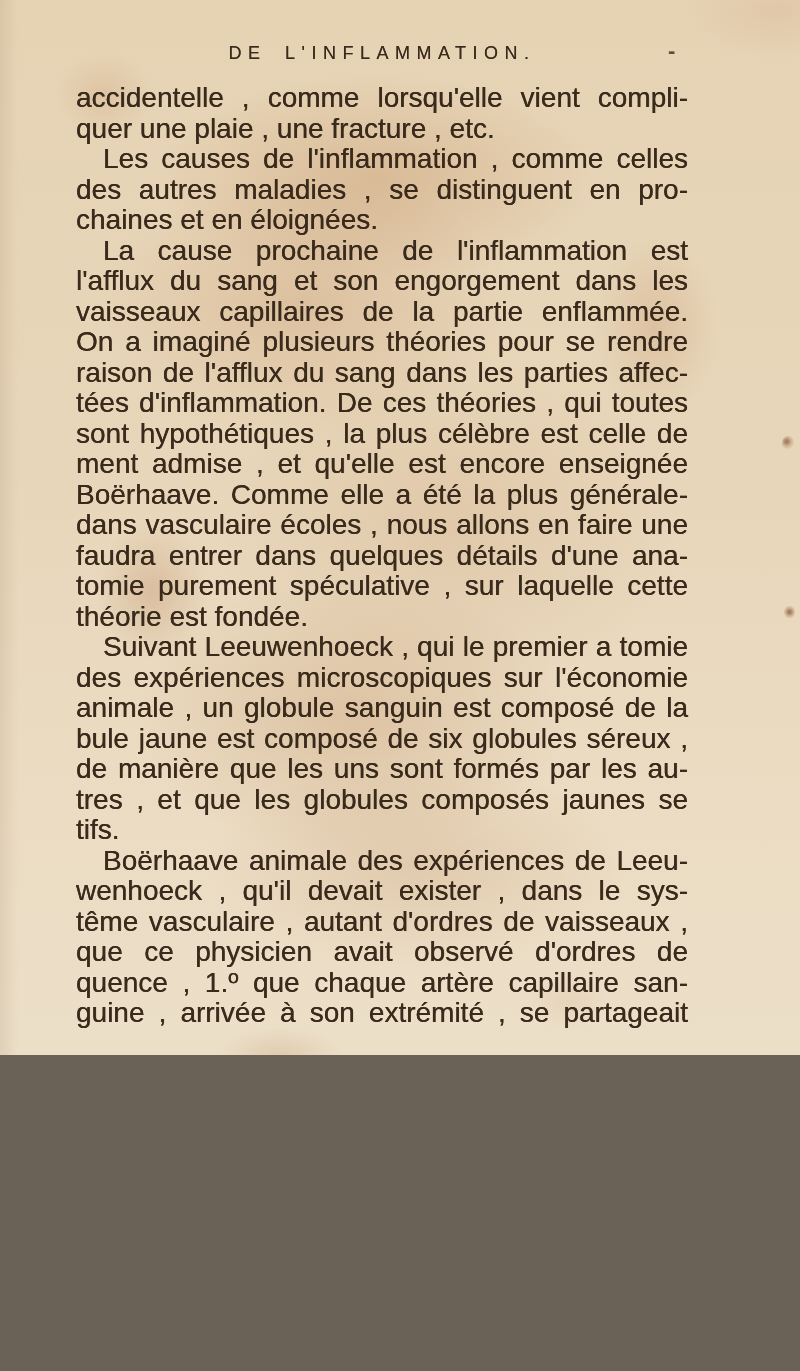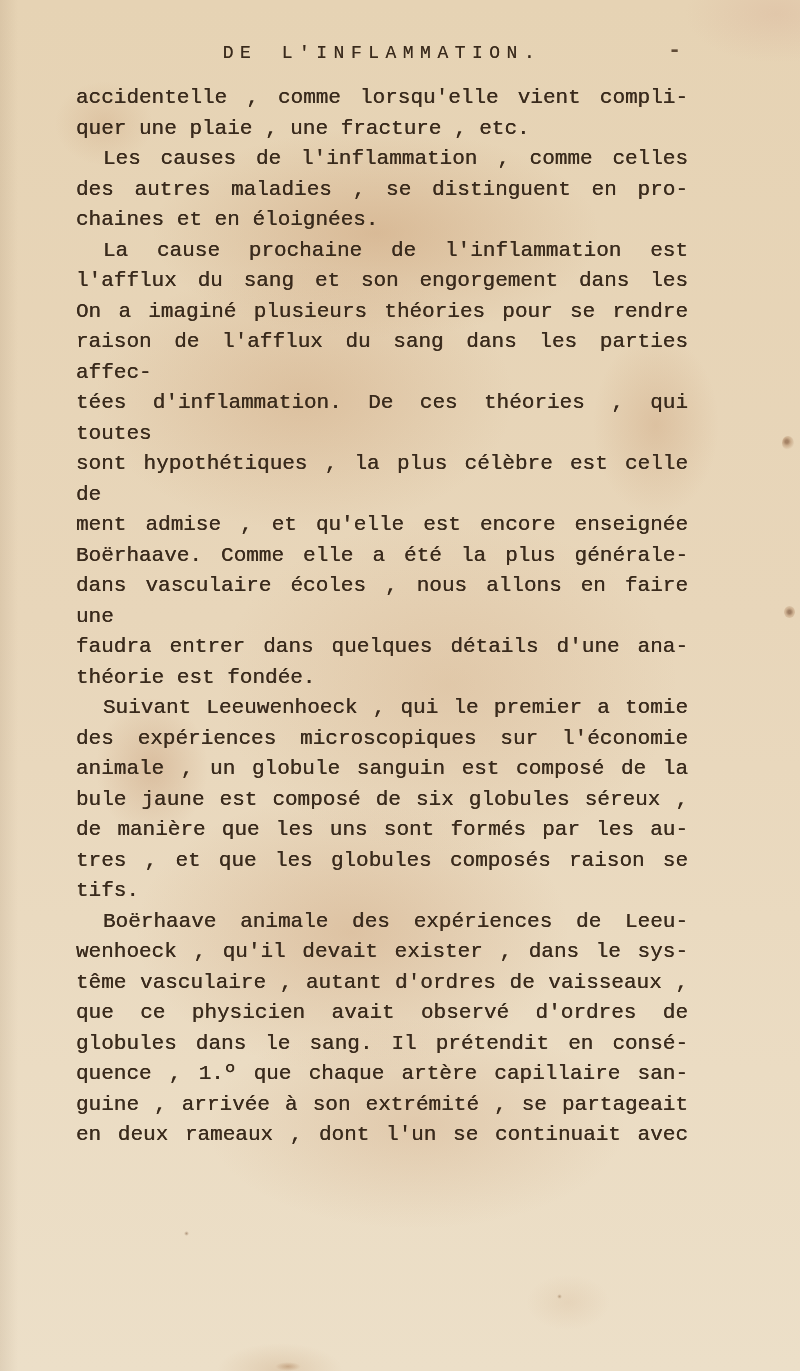--- a/index.html
+++ b/index.html
@@ -1,22 +1,22 @@
 <!DOCTYPE html>
 <html style="--ink: #392a1c;"><head>
 <meta charset="utf-8">
 <style>
   html, body { margin: 0; padding: 0; background: #6b6257; }
   .page {
     position: relative;
     width: 800px;
-    height: 1371px;
+    height: 1055px;
     overflow: hidden;
     background: linear-gradient(180deg, #e6d3b4 0%, #e8d6ba 45%, #ebdcc3 78%, #ecdfc8 100%);
-    font-family: Liberation Mono, monospace;
+    font-family: Liberation Sans, sans-serif;
     color: var(--ink, #392a1c);
   }
   
   .stains {
     position: absolute; inset: 0; pointer-events: none;
     background:
       radial-gradient(ellipse 320px 150px at 47% 17%, rgba(184,126,78,0.30), rgba(184,126,78,0) 70%),
       radial-gradient(ellipse 300px 190px at 38% 29%, rgba(184,126,78,0.24), rgba(184,126,78,0) 70%),
       radial-gradient(ellipse 330px 240px at 56% 50%, rgba(184,126,78,0.17), rgba(184,126,78,0) 70%),
       radial-gradient(ellipse 310px 200px at 44% 68%, rgba(184,126,78,0.26), rgba(184,126,78,0) 70%),
@@ -39,21 +39,21 @@
   }
   .page-marker {
     position: absolute; top: 38px; left: 668px; width: 40px;
     font-size: 22px; font-weight: bold; letter-spacing: 0;
     color: #4a3522; opacity: 0.85;
   }
   .text-block {
     position: absolute; top: 83px; left: 76px; width: 612px;
   }
   .line {
-    font-size: 21px;
+    font-size: 28px;
     line-height: 30.5px;
     text-align: justify;
     text-align-last: justify;
     text-shadow: 0 0 0.55px rgba(57,42,28,0.85), 0.35px 0.35px 0.5px rgba(57,42,28,0.35);
   }
   .line.par-end { text-align-last: left; }
   .line.indent { text-indent: 27px; }
   .speck {
     position: absolute; border-radius: 50%; pointer-events: none;
   }
@@ -81,44 +81,44 @@
   <span class="page-marker">-</span>
 
   <div class="text-block" id="text-block">
       <div class="line">accidentelle , comme lorsqu'elle vient compli-</div>
       <div class="line par-end">quer une plaie , une fracture , etc.</div>
       <div class="line indent">Les causes de l'inflammation , comme celles</div>
       <div class="line">des autres maladies , se distinguent en pro-</div>
       <div class="line par-end">chaines et en éloignées.</div>
       <div class="line indent">La cause prochaine de l'inflammation est</div>
       <div class="line">l'afflux du sang et son engorgement dans les</div>
+      <div class="line">vaisseaux capillaires de la partie enflammée.</div>
       <div class="line">On a imaginé plusieurs théories pour se rendre</div>
       <div class="line">raison de l'afflux du sang dans les parties affec-</div>
       <div class="line">tées d'inflammation. De ces théories , qui toutes</div>
       <div class="line">sont hypothétiques , la plus célèbre est celle de</div>
       <div class="line">ment admise , et qu'elle est encore enseignée</div>
       <div class="line">Boërhaave. Comme elle a été la plus générale-</div>
       <div class="line">dans vasculaire écoles , nous allons en faire une</div>
       <div class="line">faudra entrer dans quelques détails d'une ana-</div>
+      <div class="line">tomie purement spéculative , sur laquelle cette</div>
       <div class="line par-end">théorie est fondée.</div>
       <div class="line indent">Suivant Leeuwenhoeck , qui le premier a tomie</div>
       <div class="line">des expériences microscopiques sur l'économie</div>
       <div class="line">animale , un globule sanguin est composé de la</div>
       <div class="line">bule jaune est composé de six globules séreux ,</div>
       <div class="line">de manière que les uns sont formés par les au-</div>
-      <div class="line">tres , et que les globules composés raison se</div>
+      <div class="line">tres , et que les globules composés jaunes se</div>
       <div class="line par-end">tifs.</div>
       <div class="line indent">Boërhaave animale des expériences de Leeu-</div>
       <div class="line">wenhoeck , qu'il devait exister , dans le sys-</div>
       <div class="line">tême vasculaire , autant d'ordres de vaisseaux ,</div>
       <div class="line">que ce physicien avait observé d'ordres de</div>
-      <div class="line">globules dans le sang. Il prétendit en consé-</div>
       <div class="line">quence , 1.º que chaque artère capillaire san-</div>
       <div class="line">guine , arrivée à son extrémité , se partageait</div>
-      <div class="line">en deux rameaux , dont l'un se continuait avec</div>
     </div>
 
   <div class="speck s1"></div>
   <div class="speck s2"></div>
   <div class="speck s3"></div>
   <div class="speck s4"></div>
   <div class="speck s5"></div>
 </div>
 
 </body></html>

